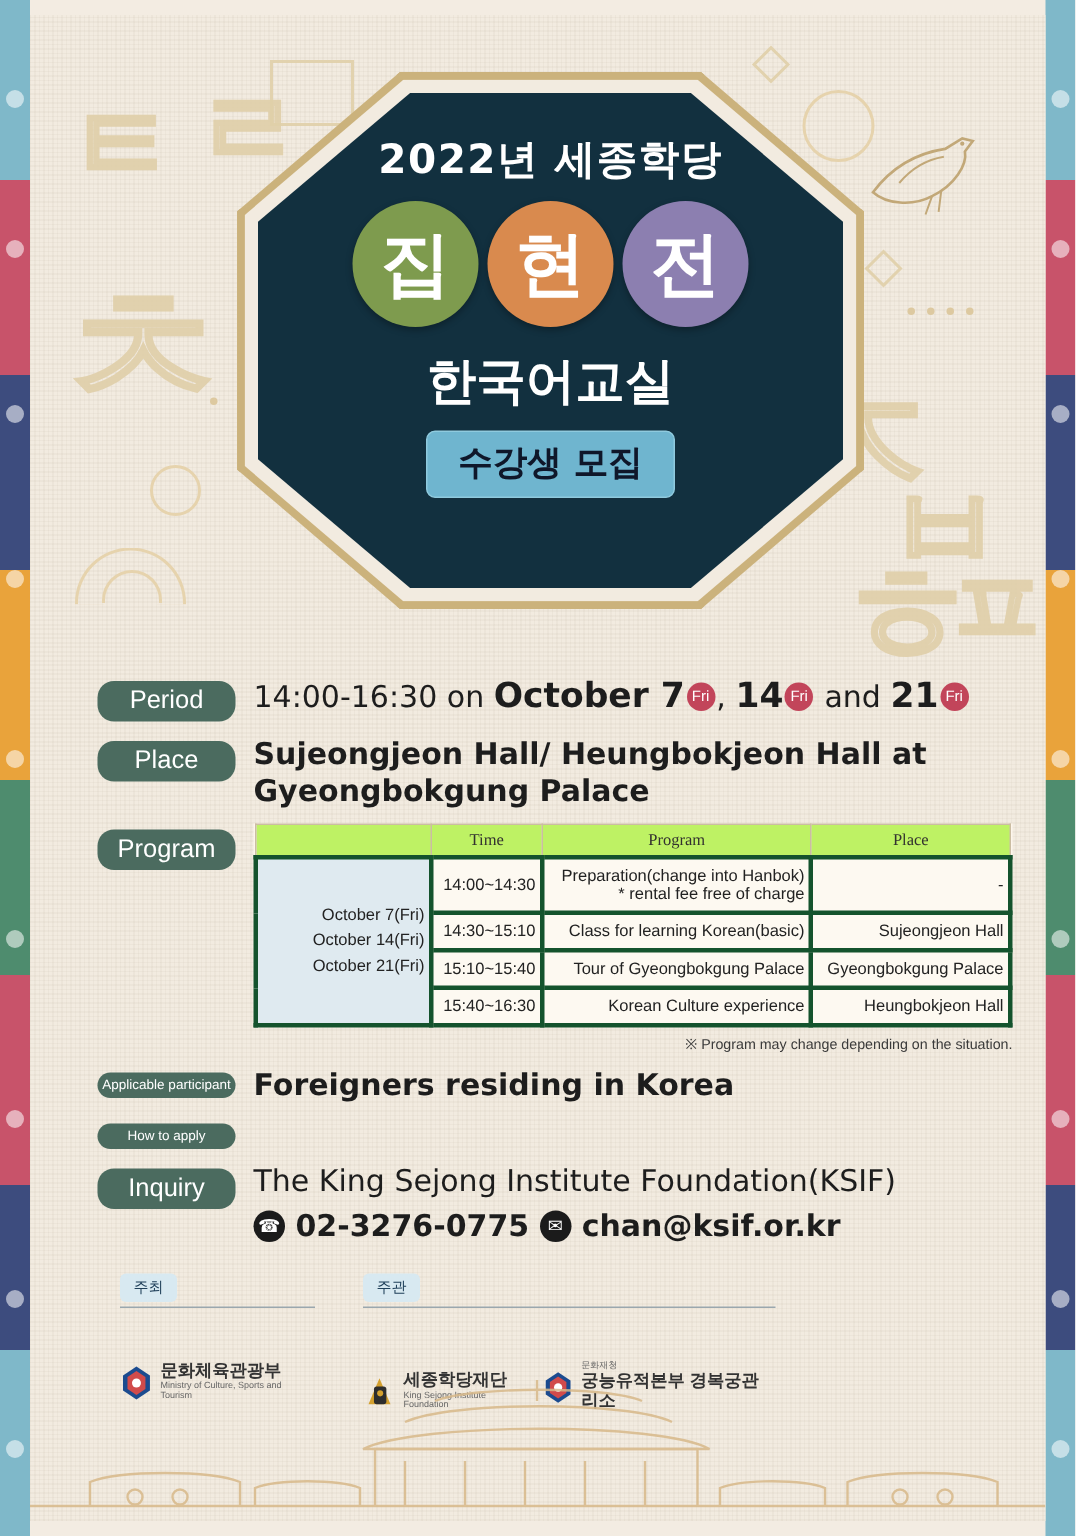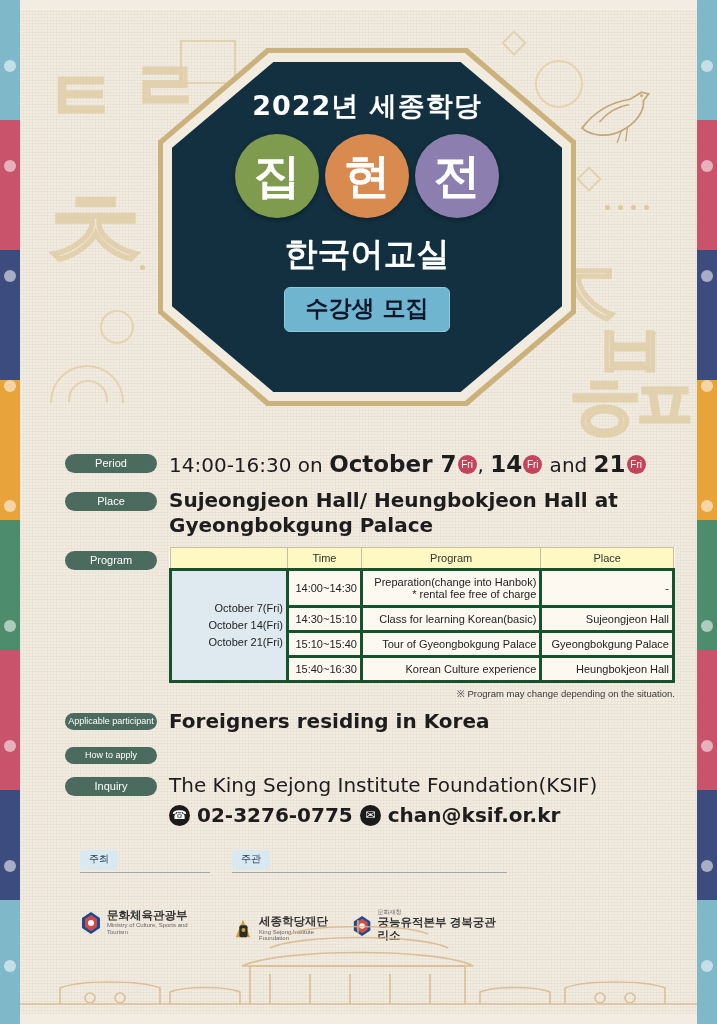--- a/index.html
+++ b/index.html
@@ -181,21 +181,21 @@
     display: flex;
     align-items: flex-start;
     margin-bottom: 9px;
   }
   .tag {
     flex: 0 0 auto;
     width: 92px;
     text-align: center;
     background: #4b6b5f;
     color: #fff;
-    font-size: 11px;
+    font-size: 17px;
     border-radius: 11px;
     padding: 3px 0 4px 0;
     margin-right: 12px;
     margin-top: 4px;
     font-family: "Liberation Sans", sans-serif;
   }
   .tag.small { font-size: 9px; }
   .rowbody {
     flex: 1 1 auto;
     font-size: 20px;
@@ -221,26 +221,27 @@
 
   
   .progwrap { flex: 1 1 auto; }
   table.prog {
     border-collapse: collapse;
     width: 506px;
     background: #fdf6ec;
     font-family: "Liberation Sans", sans-serif;
   }
   table.prog th {
-    background: #fef9c3;
+    background: #bef264;
     border: 1px solid #cbbda3;
     font-size: 11px;
     font-weight: 400;
     color: #33322f;
     padding: 4px 2px;
+    font-family: Liberation Serif, serif;
   }
   table.prog td {
     border: 3px solid #14532d;
     font-size: 11px;
     color: #222;
     text-align: right;
     padding: 5px 3px;
     background: #fdf9f1;
   }
   td.datecell {
@@ -278,21 +279,21 @@
     font-size: 12px;
   }
 
   
   #footer {
     position: absolute;
     left: 60px; top: 838px;
     width: 600px;
     display: flex;
     align-items: flex-start;
-    gap: 22px;
+    gap: 32px;
   }
   .fblock { position: relative; }
   .flabel {
     background: #d8e9f1;
     border-radius: 4px;
     font-size: 10px;
     color: #20405a;
     padding: 2px 9px 3px;
     display: inline-block;
     margin-bottom: 3px;

